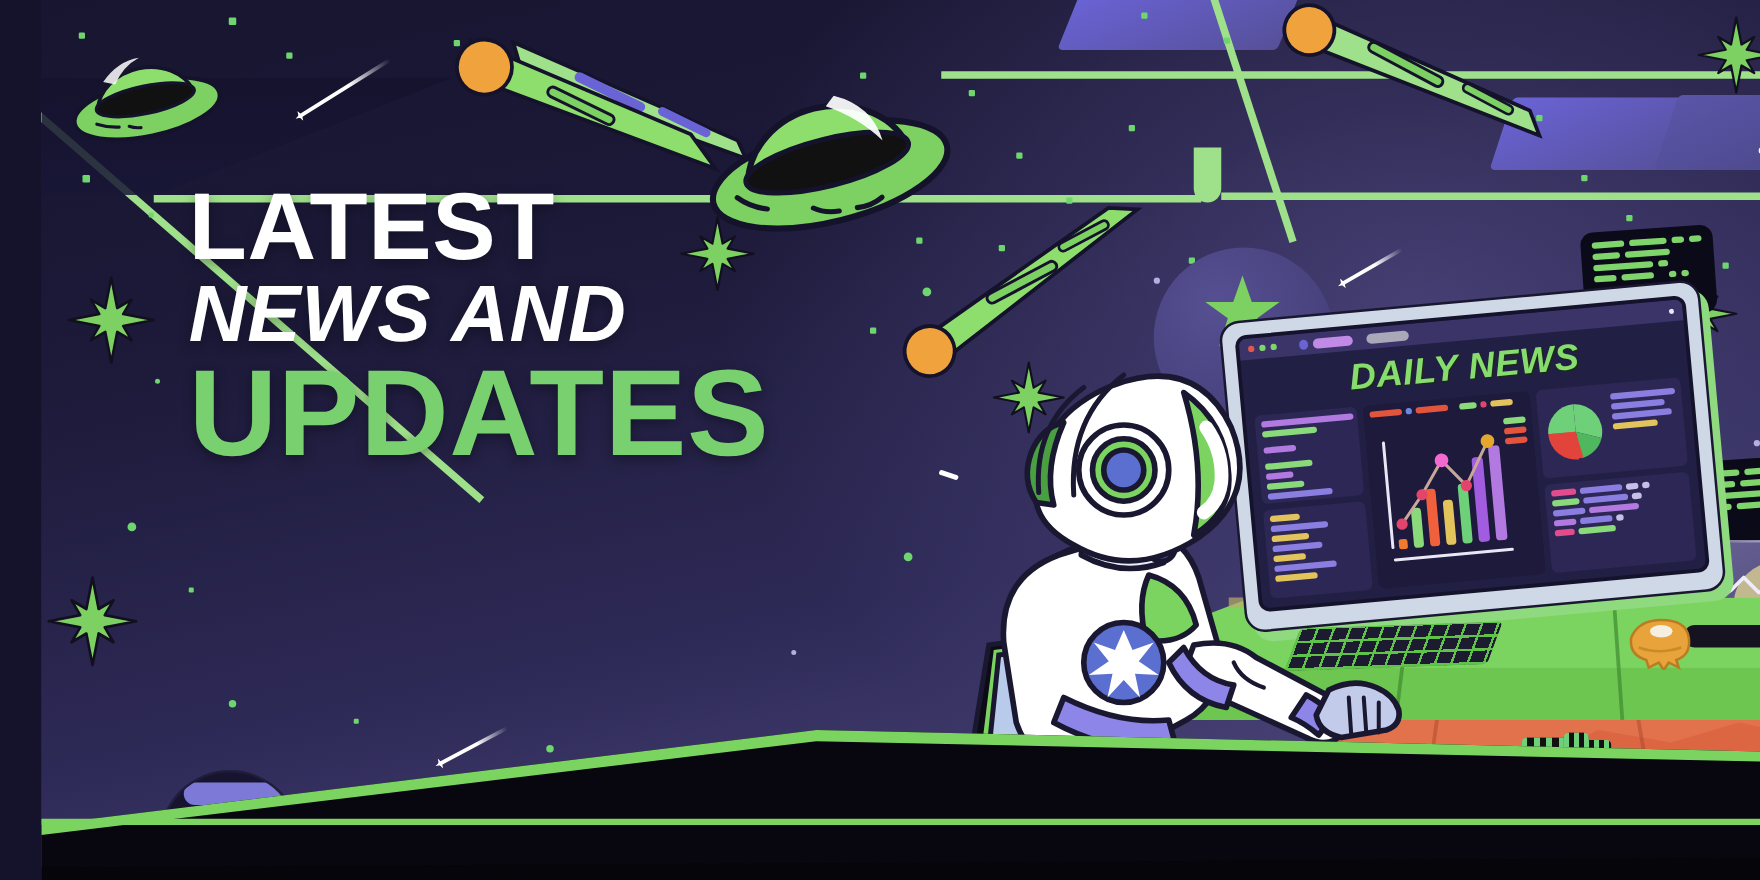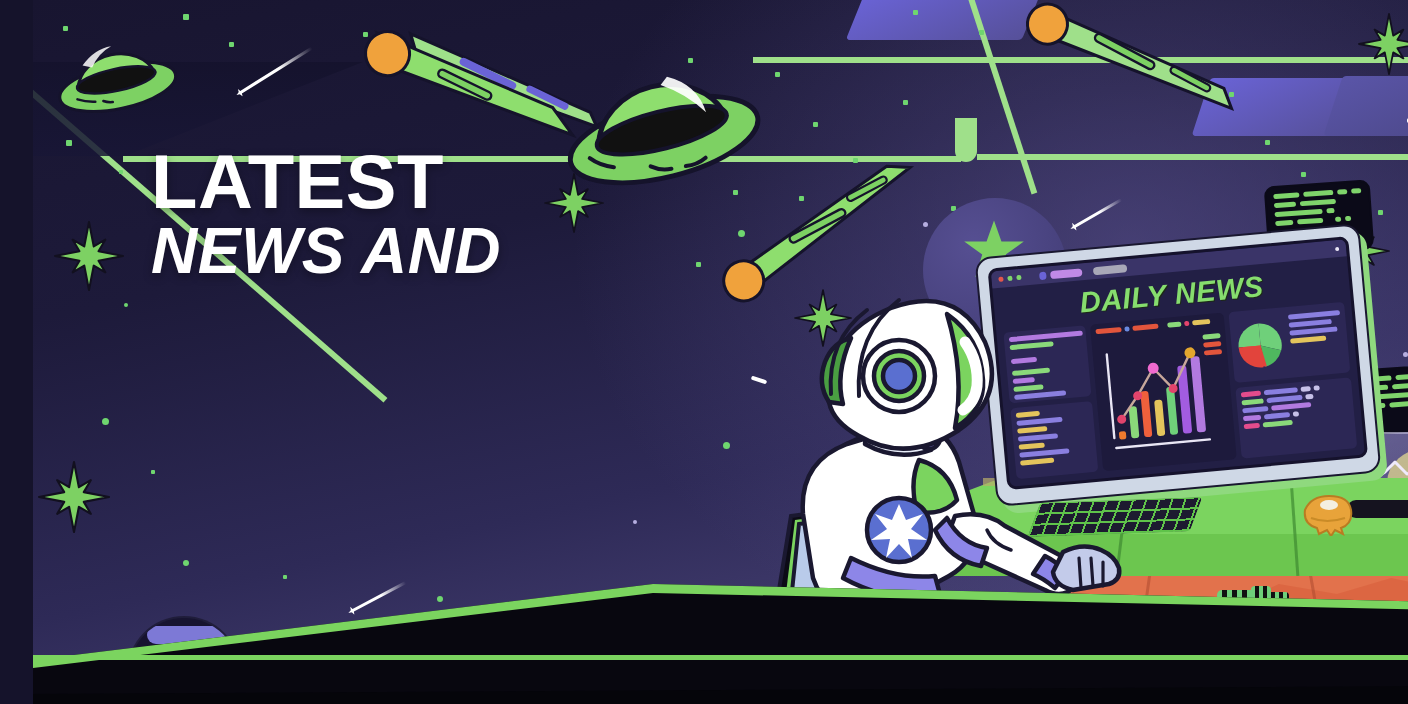--- a/index.html
+++ b/index.html
@@ -292,20 +292,21 @@
       <path d="M16 26 L206 2 L226 14 L42 46 Z" fill="#8ede6e" stroke="#15132b" stroke-width="3"></path>
       <rect x="86" y="18" width="62" height="8" rx="4" fill="#7dd163" stroke="#15132b" stroke-width="2.4"></rect>
       <rect x="156" y="9" width="44" height="7" rx="3.5" fill="#7dd163" stroke="#15132b" stroke-width="2.2"></rect>
       <circle cx="26" cy="36" r="20" fill="#f0a23c" stroke="#15132b" stroke-width="3"></circle>
     </svg>
   </div>
 
   <div id="headline">
     <div class="h-latest">LATEST</div>
     <div class="h-news">NEWS AND</div>
+    <div class="h-upd">UPDATES</div>
   </div>
 
   <div class="deskshape" style="left:1016px;top:556px;width:392px;height:112px;background:#e2724c;
               clip-path:polygon(0 26%,10% 8%,28% 2%,52% 14%,72% 4%,88% 10%,100% 4%,100% 100%,0 100%);z-index:18;">
   </div>
   <div class="deskshape" style="left:1200px;top:566px;width:208px;height:100px;background:#d9633f;opacity:.75;
               clip-path:polygon(0 40%,22% 18%,50% 28%,76% 12%,100% 22%,100% 100%,0 100%);z-index:19;">
   </div>
   <div class="deskshape" style="left:1110px;top:572px;width:3px;height:80px;background:#a8452c;opacity:.5;transform:rotate(8deg);z-index:20;"></div>
   <div class="deskshape" style="left:1282px;top:566px;width:3px;height:86px;background:#a8452c;opacity:.5;transform:rotate(-10deg);z-index:20;"></div>

